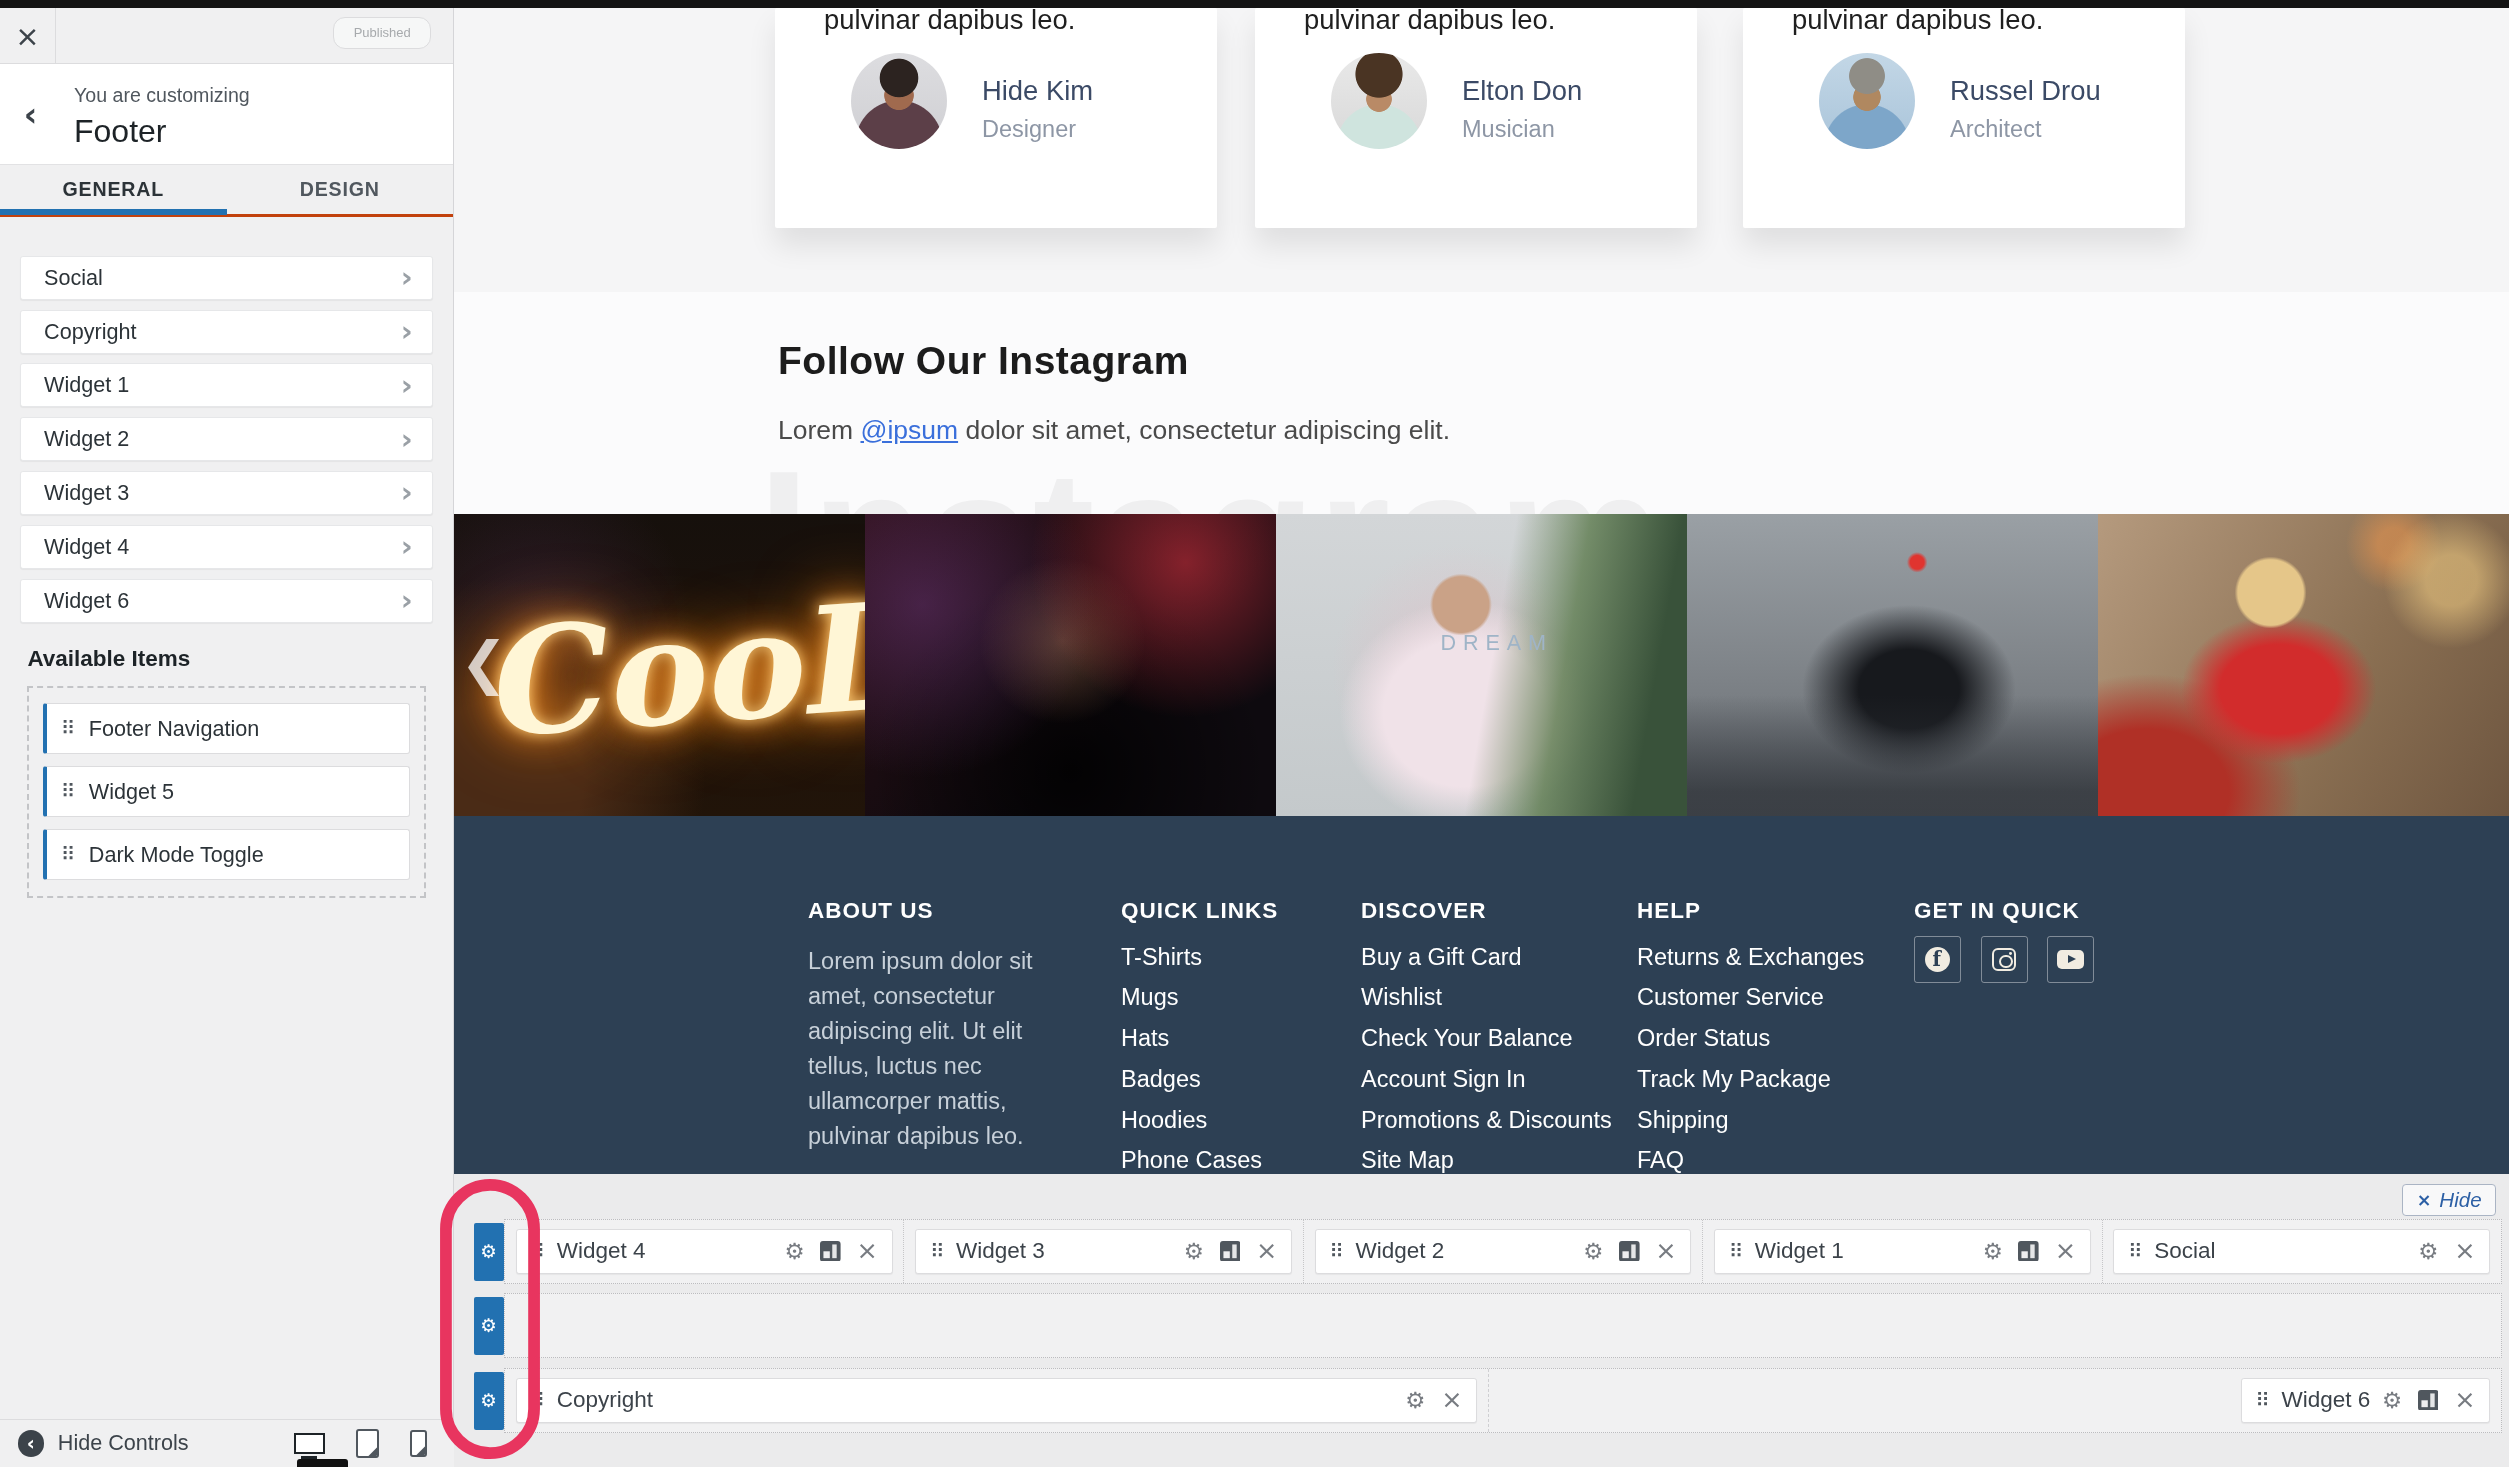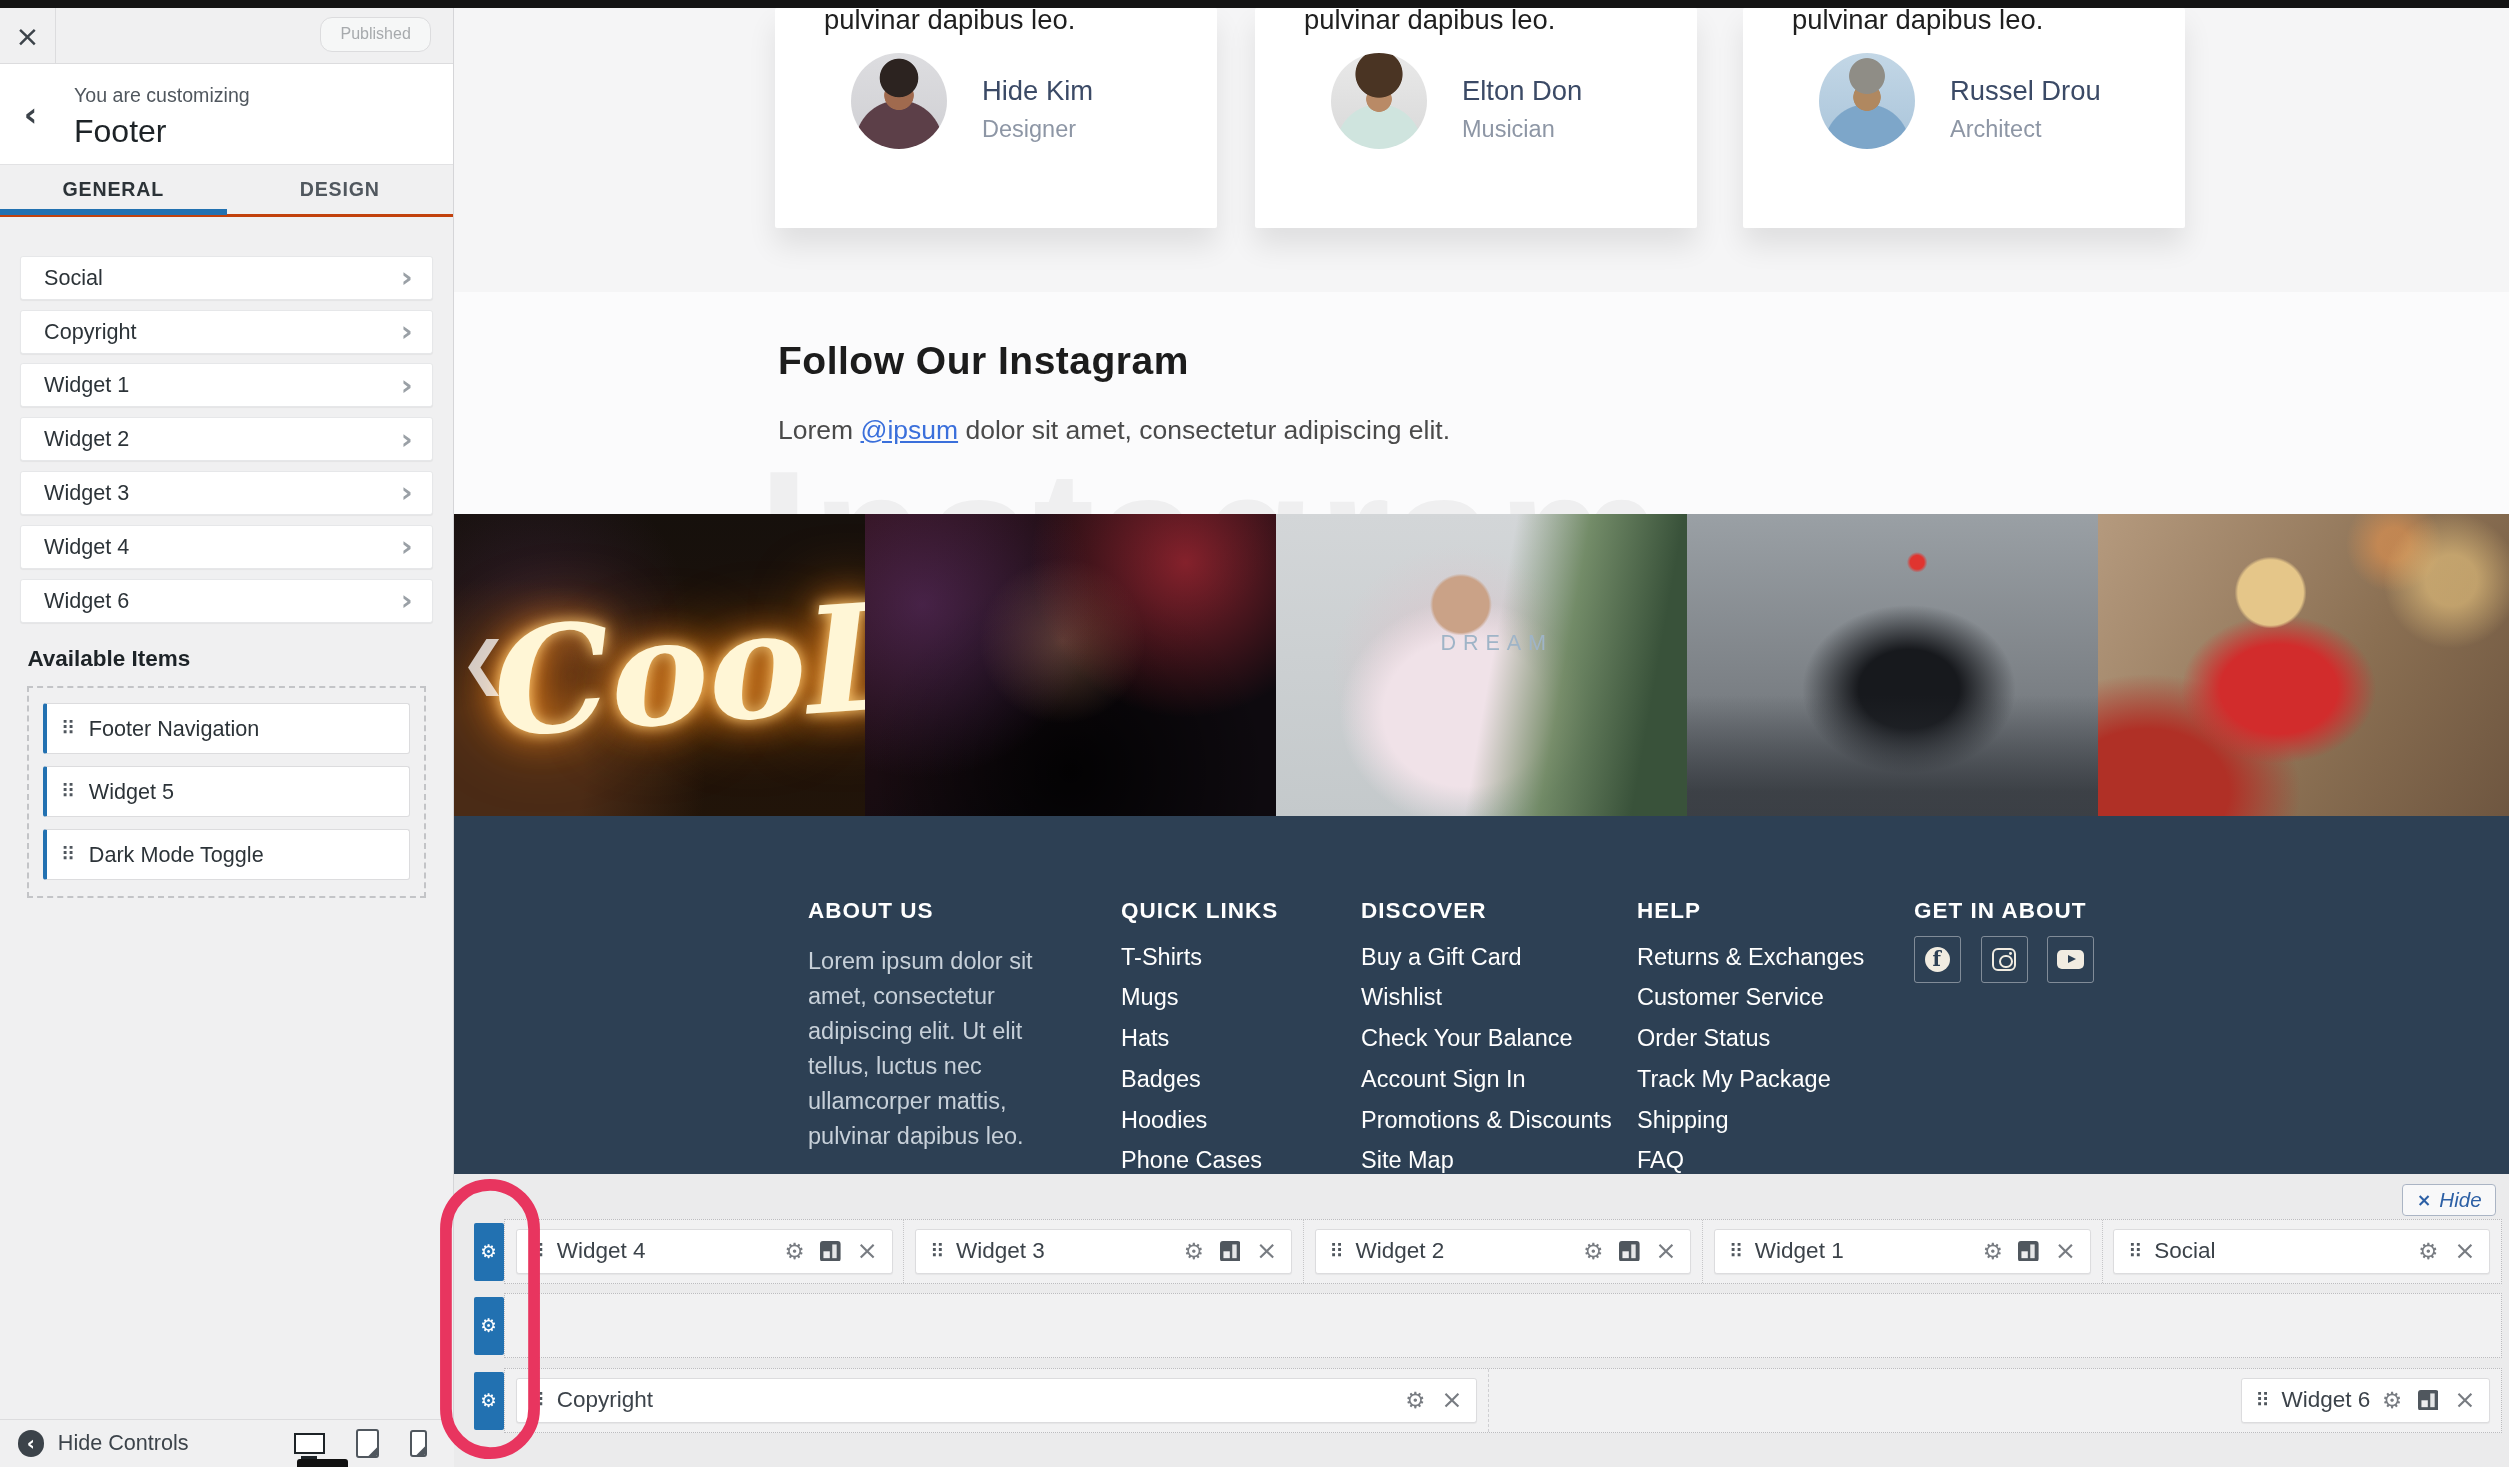--- a/index.html
+++ b/index.html
@@ -7,21 +7,21 @@
   .icon { font-family:"DejaVu Sans", sans-serif; }
   .screen { position:relative; width:2509px; height:1467px; overflow:hidden; background:#fff; }
 
   
   .top-strip { position:absolute; left:0; top:0; width:2509px; height:7.8px; background:#141414; z-index:60; }
 
   
   .sidebar { position:absolute; left:0; top:7.8px; width:454px; height:1459px; background:#f0f0f1; border-right:1px solid #d5d5d8; z-index:20; }
   .sb-topbar { position:relative; height:56px; background:#f0f0f1; border-bottom:1px solid #dcdcde; }
   .sb-close { position:absolute; left:0; top:0; width:56px; height:56px; border-right:1px solid #dcdcde; display:flex; align-items:center; justify-content:center; font-size:29px; color:#3c434a; cursor:pointer; }
-  .sb-publish { position:absolute; right:21.6px; top:8.8px; padding:7.8px 19.6px; background:#f6f7f7; border:1px solid #dcdcde; border-radius:12px; font-size:16px; color:#a7aaad; }
+  .sb-publish { position:absolute; right:21.6px; top:8.8px; padding:7.8px 19.6px; background:#f6f7f7; border:1px solid #dcdcde; border-radius:12px; font-size:13px; color:#a7aaad; }
   .sb-header { position:relative; height:101px; background:#fff; border-bottom:1px solid #e2e2e4; }
   .sb-back { position:absolute; left:0; top:0; width:61px; height:101px; display:flex; align-items:center; justify-content:center; font-size:33px; font-weight:bold; color:#3c434a; cursor:pointer; }
   .sb-customizing { position:absolute; left:74px; top:20.6px; font-size:19.6px; color:#50575e; }
   .sb-title { position:absolute; left:74px; top:49px; font-size:32px; color:#1d2327; }
   .sb-tabs { position:relative; height:52px; border-bottom:3px solid #c2410c; display:flex; }
   .sb-tab { flex:1; display:flex; align-items:center; justify-content:center; font-size:19.6px; letter-spacing:0.8px; font-weight:bold; color:#50575e; position:relative; cursor:pointer; }
   .sb-tab.active { color:#2c3338; }
   .sb-tab.active::after { content:""; position:absolute; left:0; right:0; bottom:-1px; height:5.9px; background:#2271b1; }
   .sb-sections { padding:39px 19.6px 0 19.6px; }
   .sb-section { height:44px; background:#fff; border:1px solid #e6e7e9; border-radius:2.9px; box-shadow:0 1px 1px rgba(0,0,0,.05); display:flex; align-items:center; padding:0 19.6px 0 23.5px; margin-bottom:9.8px; cursor:pointer; }
@@ -307,21 +307,21 @@
         <ul class="fcol-links">
           <li>Returns &amp; Exchanges</li>
           <li>Customer Service</li>
           <li>Order Status</li>
           <li>Track My Package</li>
           <li>Shipping</li>
           <li>FAQ</li>
         </ul>
       </div>
       <div class="fcol fc5">
-        <div class="fcol-title">GET IN ABOUT</div>
+        <div class="fcol-title">GET IN QUICK</div>
         <div class="social-row">
           <span class="social-box">
               <span class="fb-icon"></span>
             </span>
           <span class="social-box">
               <span class="ig-icon"></span>
             </span>
           <span class="social-box">
               <span class="yt-icon"></span>
             </span>

